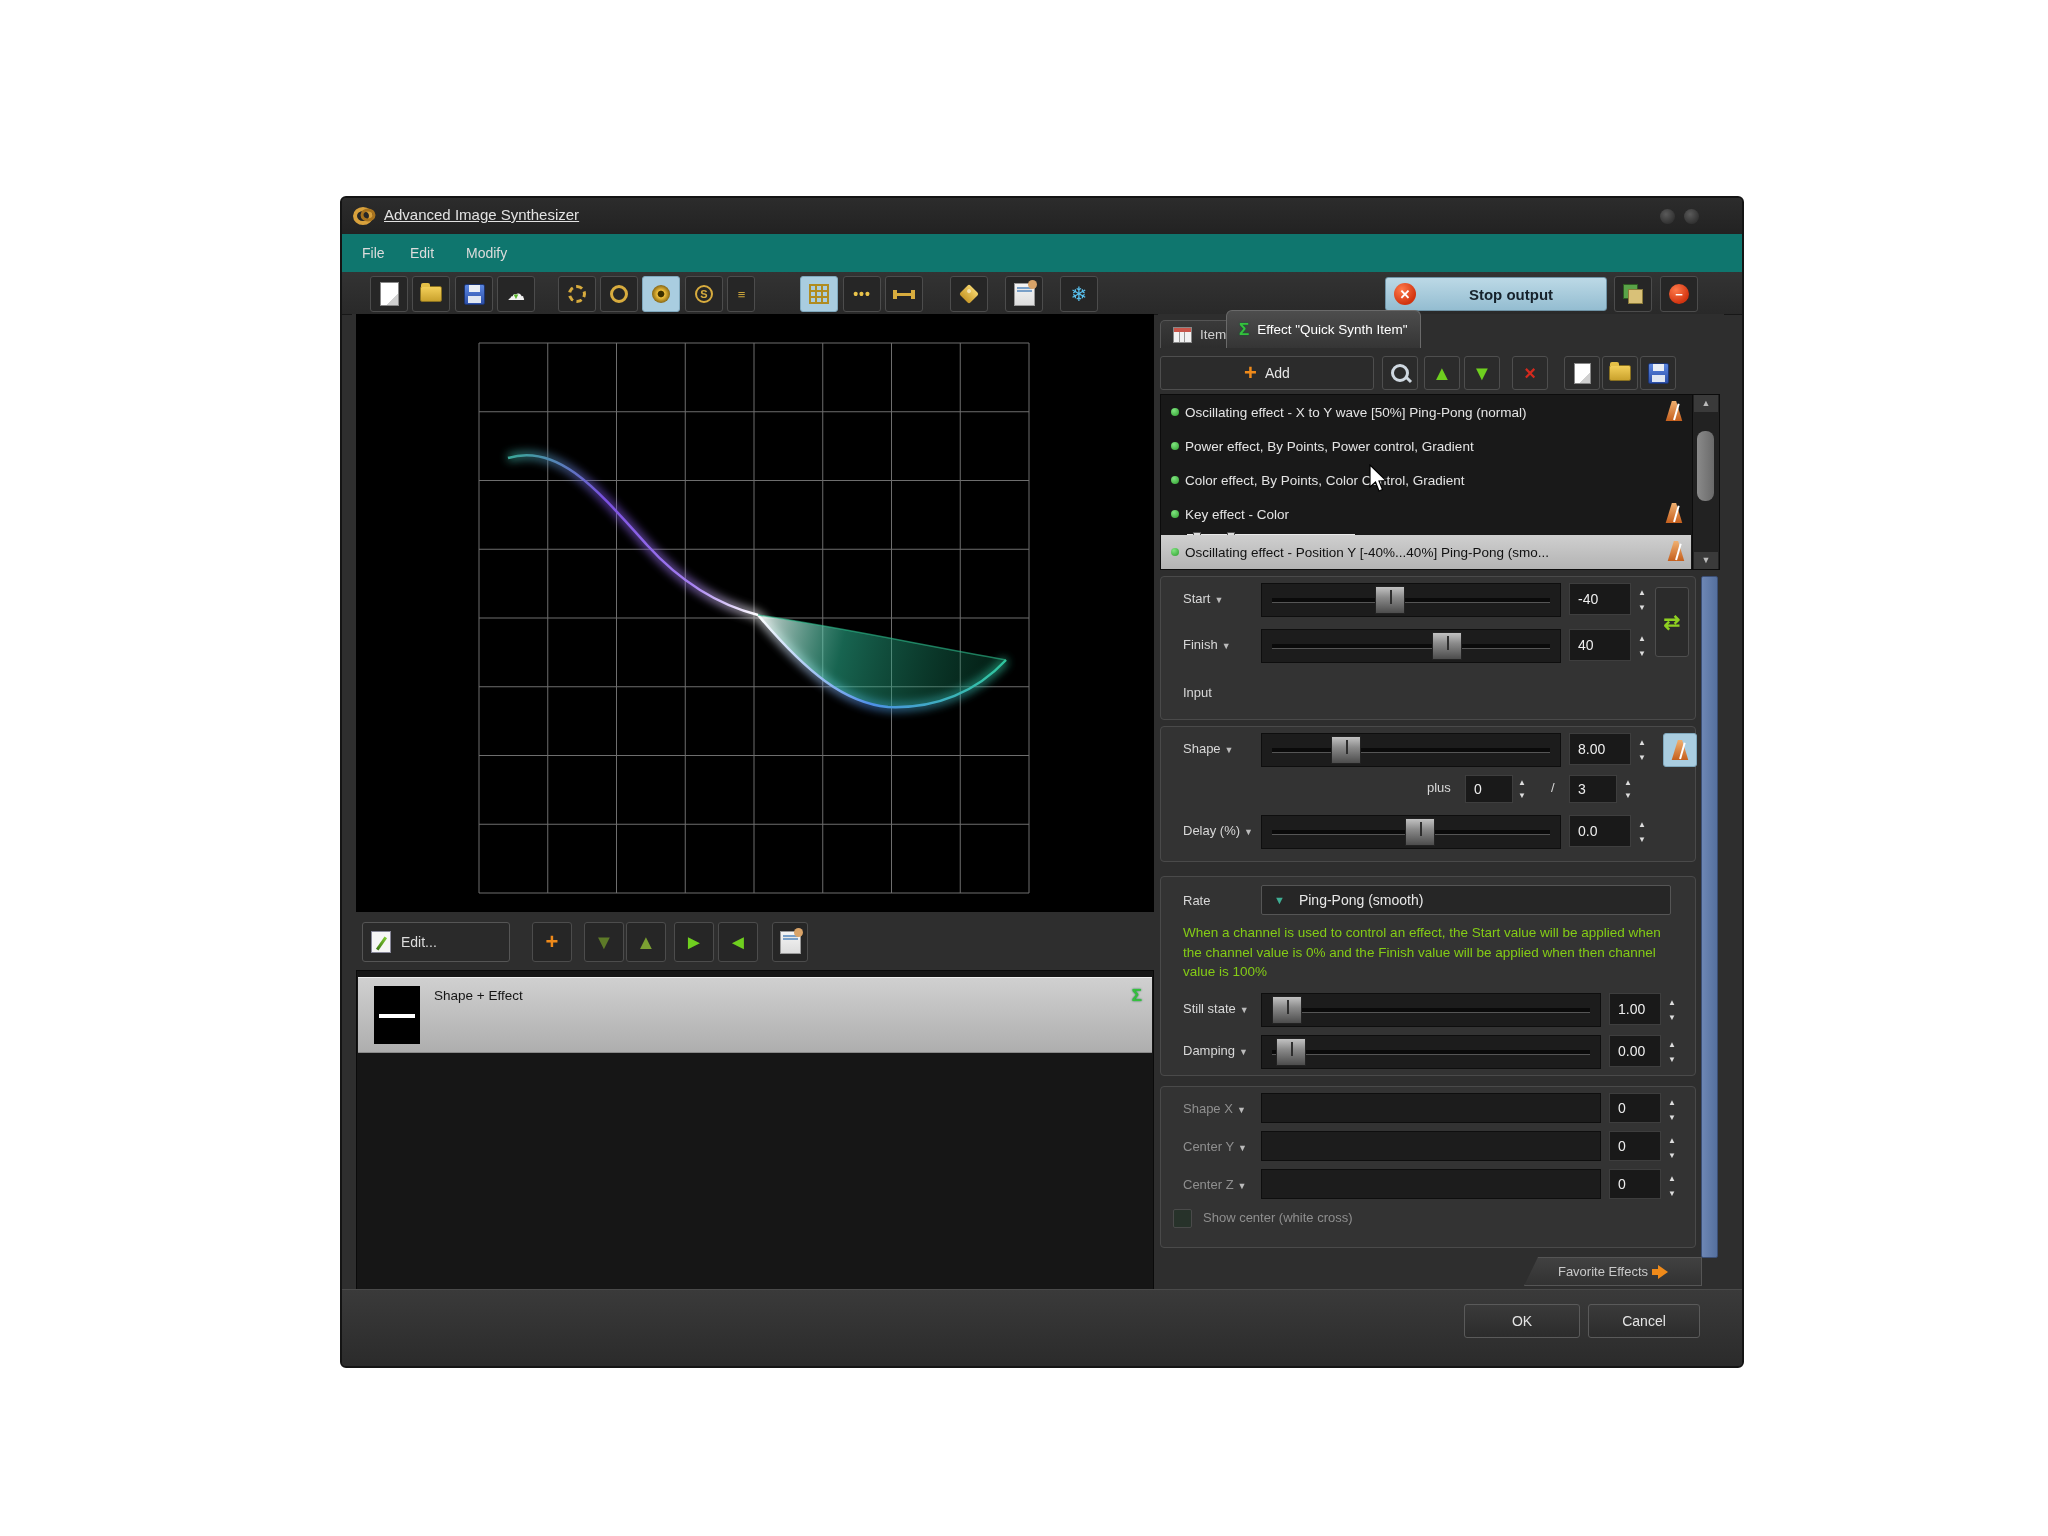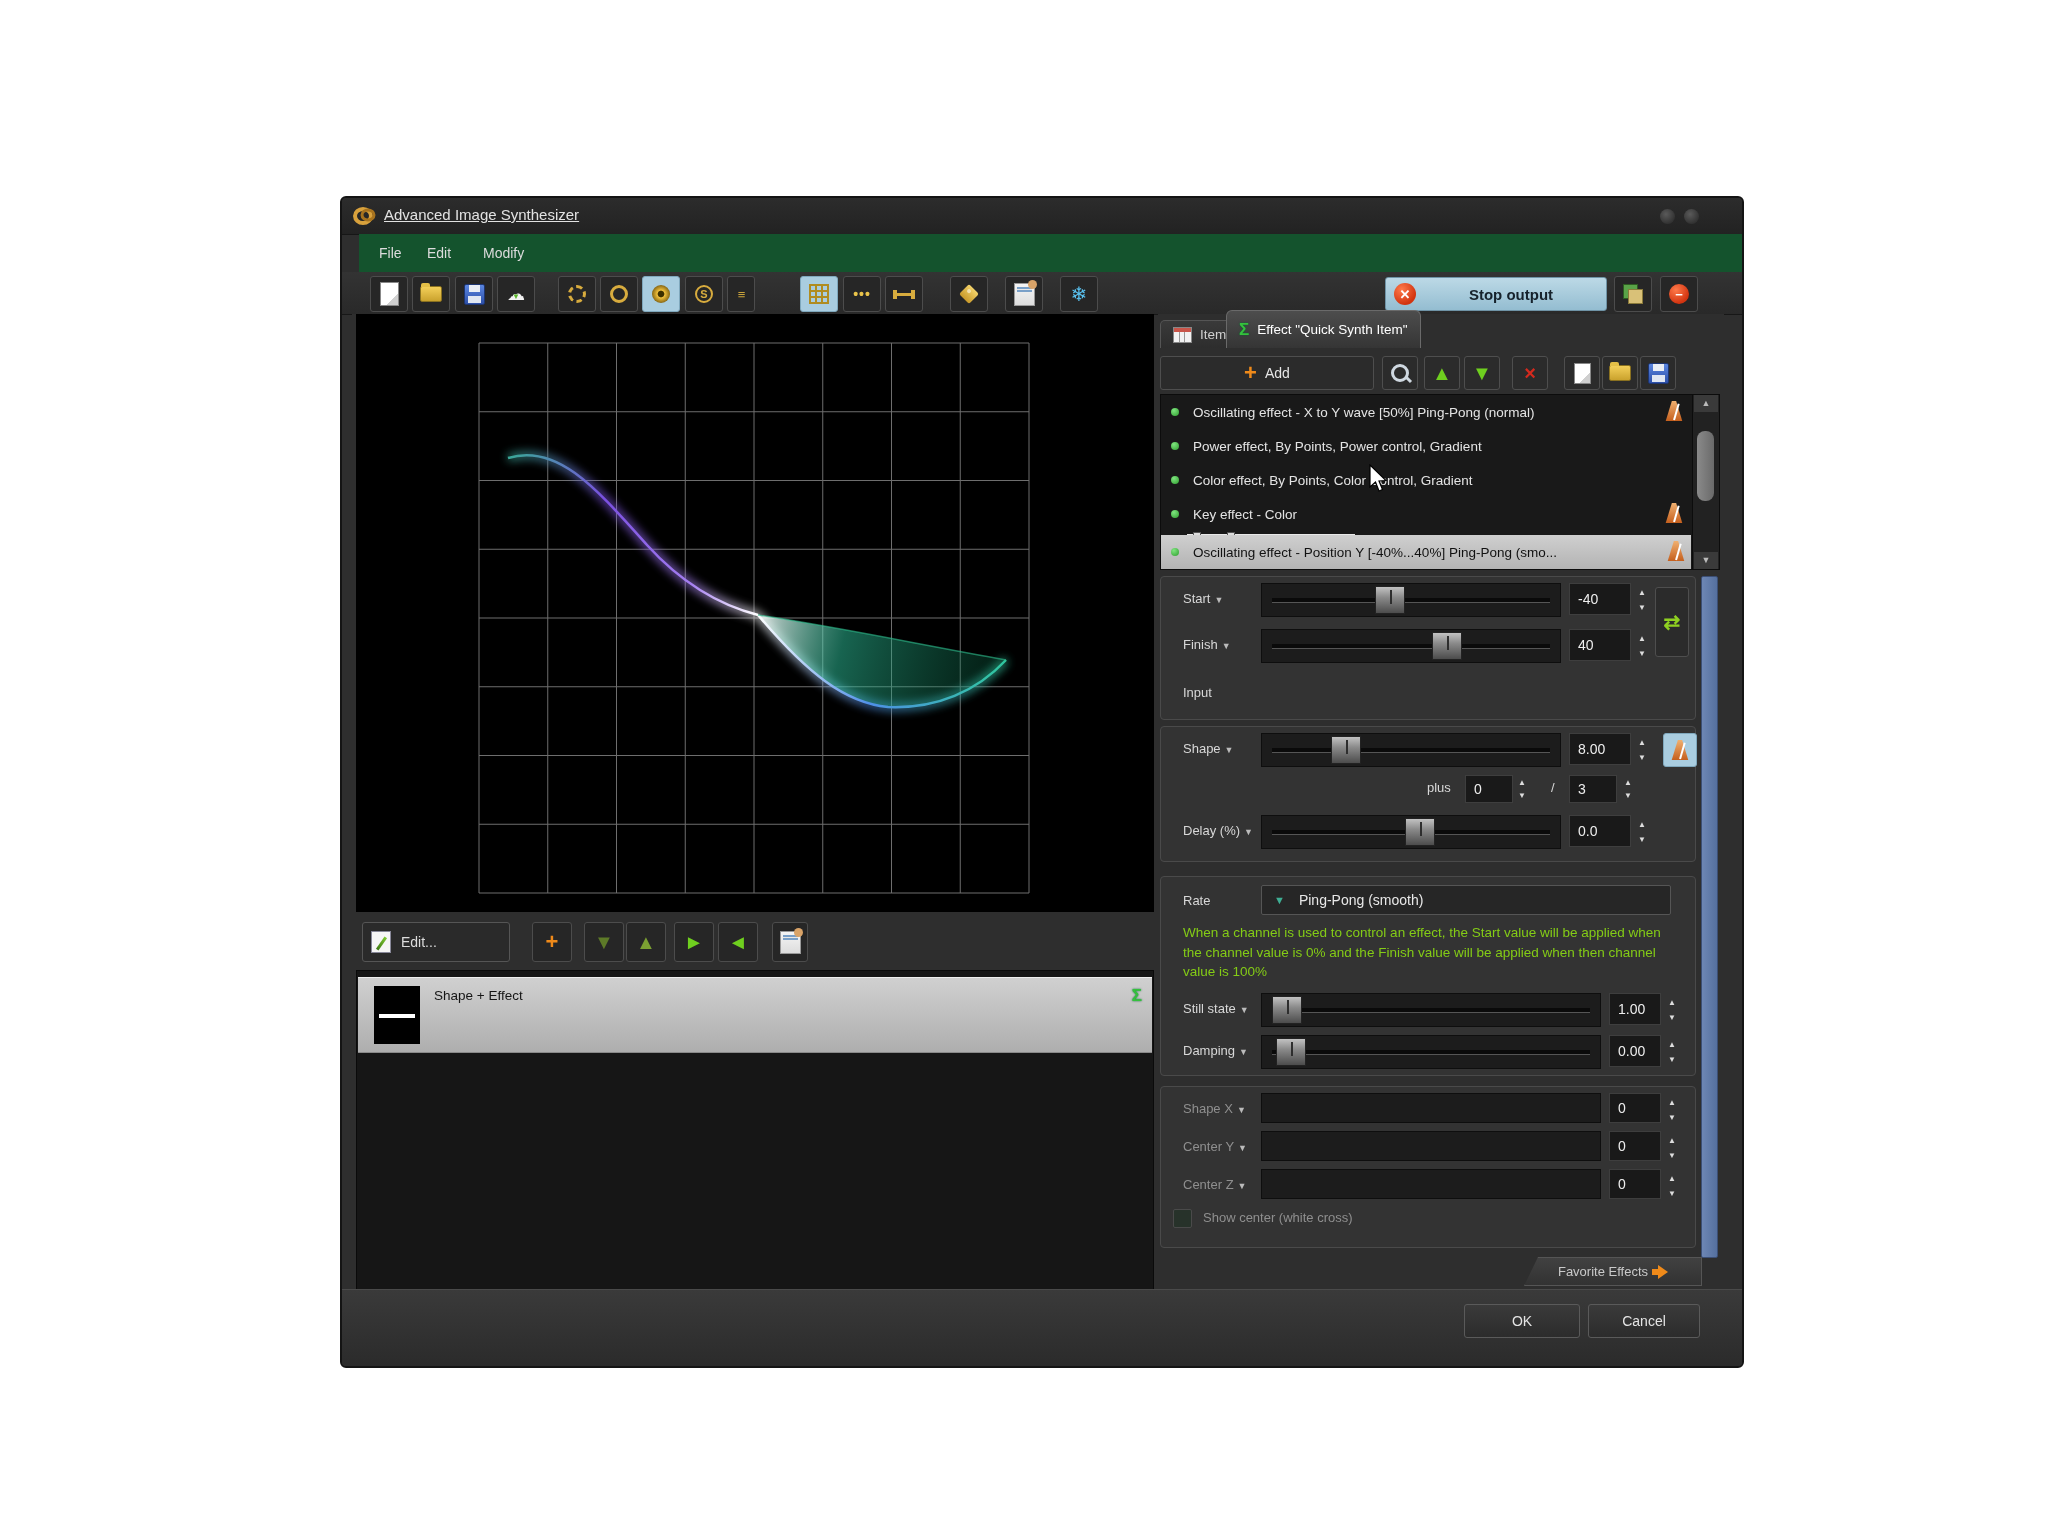--- a/index.html
+++ b/index.html
@@ -3,21 +3,21 @@
 <meta charset="utf-8">
 <style>
   html,body{margin:0;padding:0;background:#fff;font-family:"Liberation Sans",sans-serif;}
   .page{position:relative;width:2048px;height:1536px;background:#fff;overflow:hidden;}
   .window{position:absolute;left:340px;top:196px;width:1404px;height:1172px;background:#2e2e2e;border:2px solid #141414;border-radius:6px;box-sizing:border-box;overflow:hidden;}
   
   .titlebar{position:absolute;left:0;top:0;right:0;height:36px;background:linear-gradient(#2c2c2c,#222);border-bottom:1px solid #161616;}
   .title-text{position:absolute;left:42px;top:8px;font-size:15px;color:#e2e2e2;text-decoration:underline;}
   .app-logo{position:absolute;left:10px;top:5px;width:26px;height:26px;}
   .winctl{position:absolute;top:11px;width:15px;height:15px;border-radius:50%;background:radial-gradient(circle at 40% 35%,#5a5a5a,#333 70%);}
-  .menubar{position:absolute;left:17px;top:36px;right:0;height:38px;background:#14532d;border-bottom:1px solid #1b1b1b;}
+  .menubar{position:absolute;left:0;top:36px;right:0;height:38px;background:#0f766e;border-bottom:1px solid #1b1b1b;}
   .menu-item{position:absolute;top:9px;font-size:14px;color:#dcdcdc;padding:2px 6px;cursor:default;}
   .toolbar{position:absolute;left:0;top:74px;right:0;height:42px;background:linear-gradient(#333,#292929);border-bottom:1px solid #171717;}
   .tbtn{position:absolute;top:4px;width:38px;height:36px;background:#262626;border:1px solid #4c4c4c;border-radius:3px;box-sizing:border-box;display:flex;align-items:center;justify-content:center;}
   .tbtn.active{background:#a9cde0;border-color:#7fa8bd;}
   .stopbtn{position:absolute;top:5px;left:1043px;width:222px;height:34px;background:linear-gradient(#bcd9e6,#94bdd1);border:1px solid #6f93a6;border-radius:3px;display:flex;align-items:center;box-sizing:border-box;}
   .stopbtn .lbl{flex:1;text-align:center;font-size:15px;font-weight:bold;color:#16222c;}
   .redcircle{width:22px;height:22px;margin-left:8px;border-radius:50%;background:radial-gradient(circle at 35% 30%,#ff7a4a,#d23410 70%);color:#fff;font-size:13px;font-weight:bold;display:flex;align-items:center;justify-content:center;}
   
   .i-doc{width:17px;height:22px;background:linear-gradient(135deg,#fff 70%,#cfcfcf 70%);border:1px solid #888;}
   .i-doc.small{width:15px;height:19px;}
@@ -81,21 +81,21 @@
   
   .rightpanel{position:absolute;left:816px;top:116px;width:566px;bottom:76px;background:#2e2e2e;}
   .tab{position:absolute;box-sizing:border-box;display:flex;align-items:center;gap:8px;padding:0 12px;font-size:13.5px;}
   .tab.inactive{left:2px;top:6px;height:28px;background:linear-gradient(#3a3a3a,#2d2d2d);border:1px solid #555;border-bottom:none;border-radius:5px 5px 0 0;color:#cfcfcf;}
   .tab.active{left:68px;top:-4px;height:38px;background:linear-gradient(#4d4d4d,#353535);border:1px solid #6a6a6a;border-bottom:none;border-radius:6px 6px 0 0;color:#fff;z-index:2;}
   .addrow{position:absolute;left:2px;top:40px;right:4px;height:38px;background:#2e2e2e;}
   .addbtn{position:absolute;left:0;top:2px;width:214px;height:34px;background:#2b2b2b;border:1px solid #4e4e4e;border-radius:3px;display:flex;align-items:center;justify-content:center;gap:8px;color:#e6e6e6;font-size:14px;box-sizing:border-box;}
   .plus-orange{color:#ef8a1a;font-size:22px;font-weight:bold;line-height:0.8;}
   .abtn{position:absolute;top:2px;width:36px;height:34px;background:#2b2b2b;border:1px solid #4e4e4e;border-radius:3px;display:flex;align-items:center;justify-content:center;box-sizing:border-box;}
   .elist{position:absolute;left:2px;top:80px;right:4px;height:174px;background:#191919;border:1px solid #0c0c0c;}
-  .erow{position:absolute;left:0;right:30px;height:34px;display:flex;align-items:center;gap:14px;padding-left:10px;color:#e4e4e4;font-size:13.5px;white-space:nowrap;overflow:hidden;}
+  .erow{position:absolute;left:0;right:30px;height:34px;display:flex;align-items:center;gap:6px;padding-left:10px;color:#e4e4e4;font-size:13.5px;white-space:nowrap;overflow:hidden;}
   .erow.sel{background:linear-gradient(#cfcfcf,#b3b3b3);color:#111;right:28px;}
   .gdot{width:8px;height:8px;border-radius:50%;background:radial-gradient(circle at 35% 30%,#7fe57f,#2f9e2f);flex:none;}
   .erow .rowmetro{position:absolute;right:6px;top:6px;}
   .keyline{position:absolute;left:26px;width:168px;height:2px;background:#e8e8e8;}
   .keyline i{position:absolute;top:-2px;width:6px;height:6px;background:#dcdcdc;border:1px solid #555;display:block;}
   .vscroll{position:absolute;top:0;right:0;width:26px;bottom:0;background:#222;border-left:1px solid #0c0c0c;}
   .vscroll .sarrow{position:absolute;left:1px;right:1px;height:17px;background:#3a3a3a;color:#bbb;font-size:9px;text-align:center;line-height:17px;}
   .vscroll .sthumbv{position:absolute;left:4px;width:17px;top:36px;height:70px;background:linear-gradient(90deg,#8a8a8a,#6a6a6a);border-radius:8px;}
   .bluebar{position:absolute;right:6px;top:262px;width:15px;height:680px;background:linear-gradient(90deg,#6d86b4,#55709f);border:1px solid #3c4f75;border-radius:2px;}
   .group{position:absolute;left:2px;right:28px;background:#333;border:1px solid #4a4a4a;border-radius:4px;box-sizing:border-box;}

